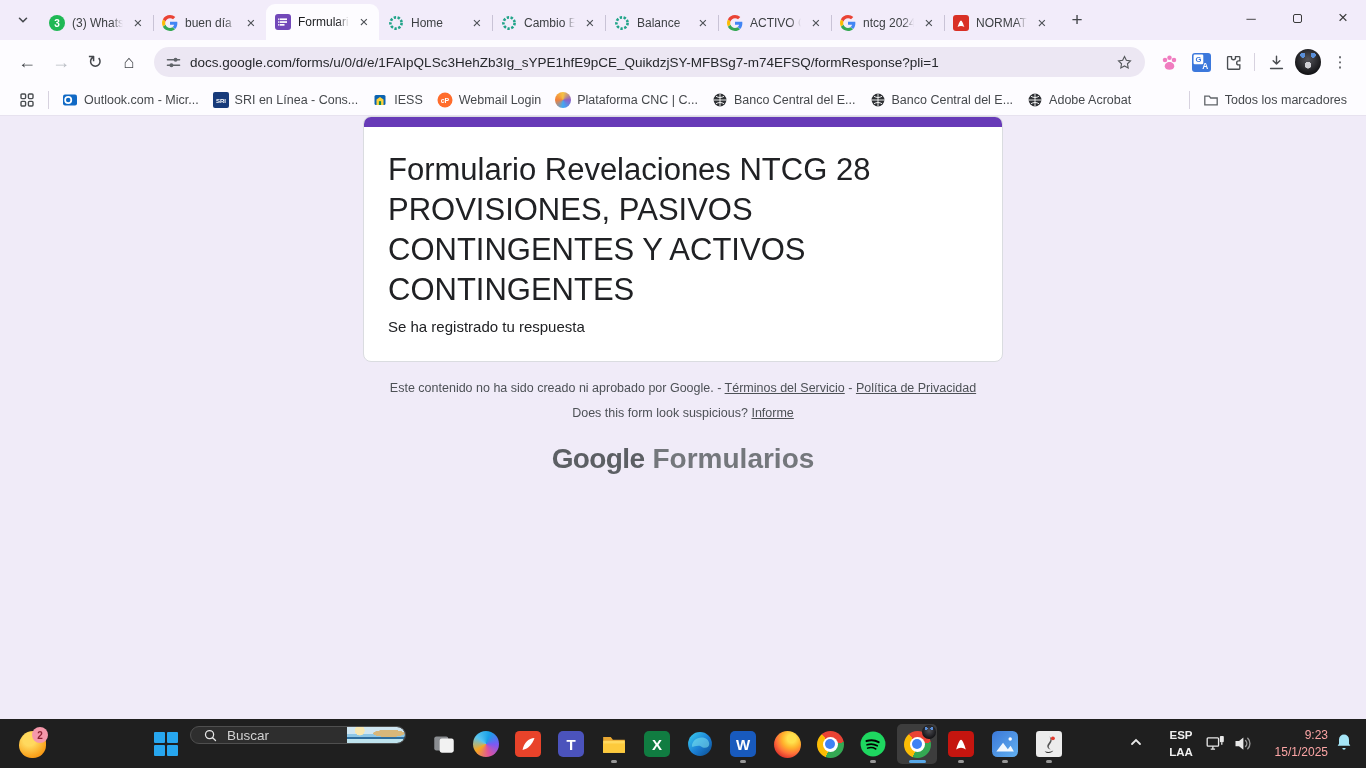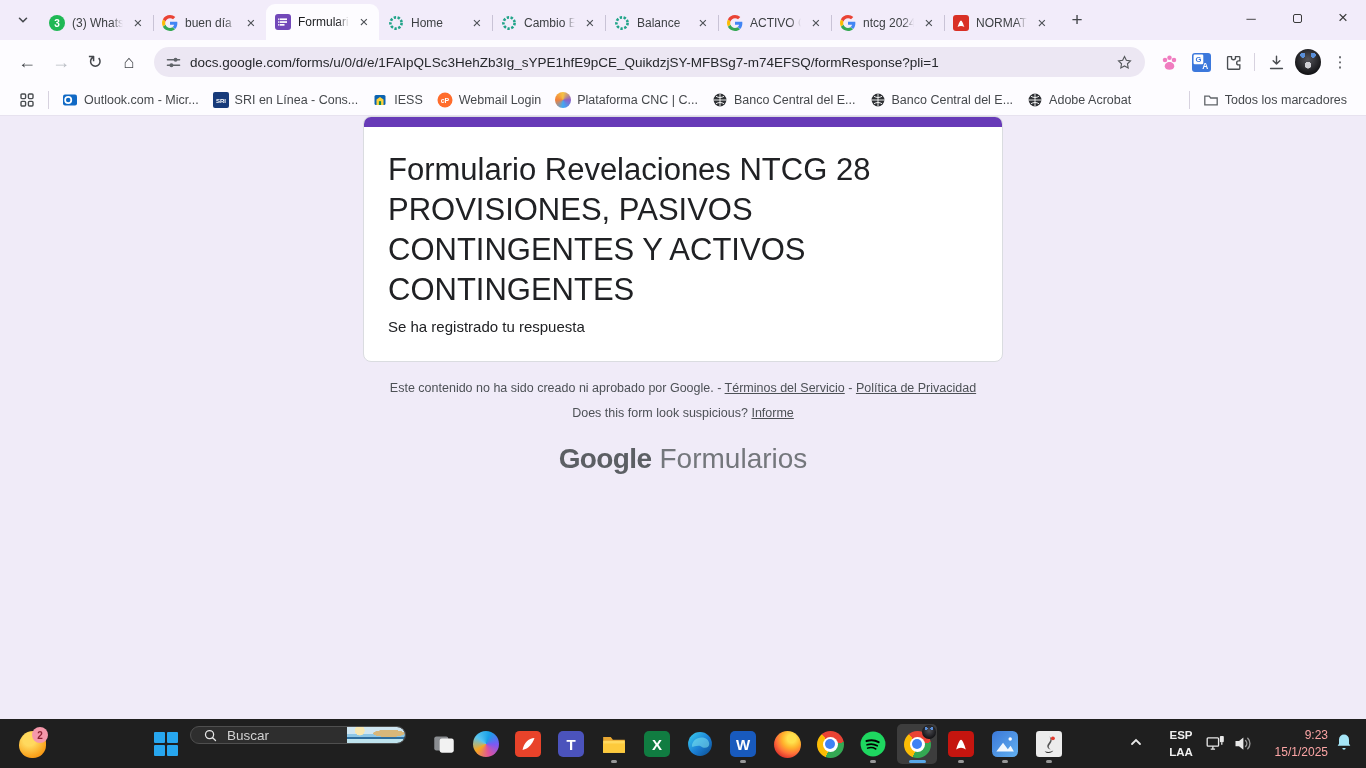--- a/index.html
+++ b/index.html
@@ -54,21 +54,21 @@
   .card{background:#fff;border:1px solid #dadce0;border-radius:8px;overflow:hidden}
   .cardbar{height:10px;background:#673ab7}
   .cardbody{padding:23px 24px 26px}
   .ftitle{font-size:31px;line-height:40px;color:#202124;font-weight:400}
   .fstatus{margin-top:8px;font-size:15px;color:#202124}
   .ffooter{margin-top:19px;text-align:center;font-size:12.5px;color:#4d5156}
   .ffooter a{color:#4d5156;text-decoration:underline;cursor:pointer}
   .fline2{margin-top:11px}
   .flogo{margin-top:23px;text-align:center;font-size:28px;color:#5f6368}
   .flogo .g{font-weight:600;letter-spacing:-.6px;color:#5c5f64}
-  .flogo .f{font-weight:400;color:#74777c;margin-left:8px}
+  .flogo .f{font-weight:700;color:#74777c;margin-left:8px}
 
   
   .taskbar{position:absolute;left:0;bottom:0;width:1366px;height:49px;background:#1f1f1f}
   .tile{position:absolute;top:5px;width:40px;height:40px;border-radius:5px;display:flex;align-items:center;justify-content:center}
   .tile svg{width:26px;height:26px}
   .running::after{content:"";position:absolute;bottom:1px;left:17px;width:6px;height:3px;border-radius:2px;background:#989898}
   .active-tile{background:#3d3d3d}
   .active-tile::after{content:"";position:absolute;bottom:1px;left:12px;width:17px;height:3px;border-radius:2px;background:#57a8e8}
 
   .widgets{left:12px}

